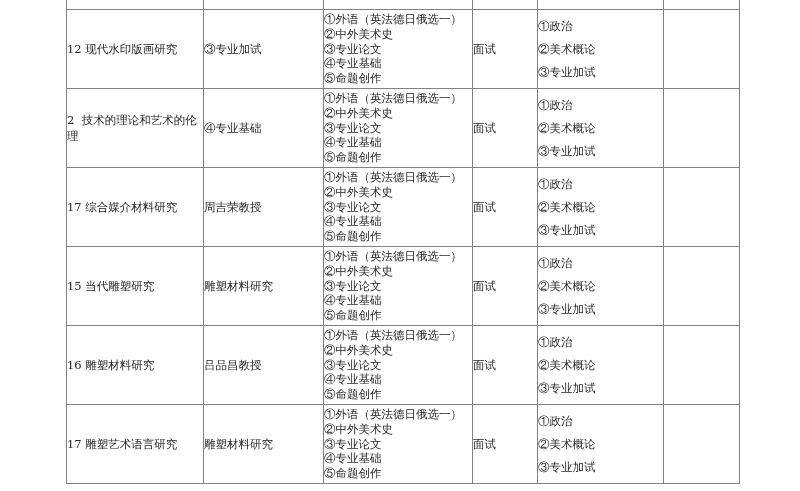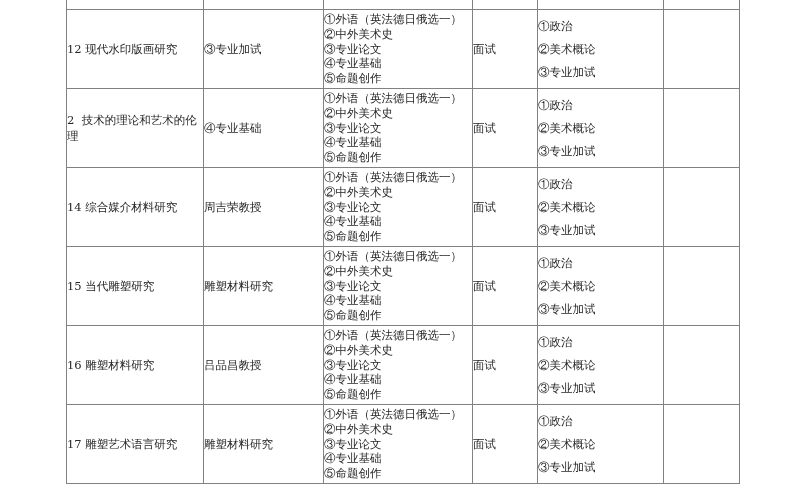--- a/index.html
+++ b/index.html
@@ -113,21 +113,21 @@
 ④专业基础
 ⑤命题创作</td>
         <td class="c-int">面试</td>
         <td class="c-add">①政治
 ②美术概论
 ③专业加试</td>
         <td class="c-note"></td>
       </tr>
 
       <tr class="data-row">
-        <td class="c-dir">14 综合媒介材料研究</td>
+        <td class="c-dir">17 综合媒介材料研究</td>
         <td class="c-adv">周吉荣教授</td>
         <td class="c-sub">①外语（英法德日俄选一）
 ②中外美术史
 ③专业论文
 ④专业基础
 ⑤命题创作</td>
         <td class="c-int">面试</td>
         <td class="c-add">①政治
 ②美术概论
 ③专业加试</td>

